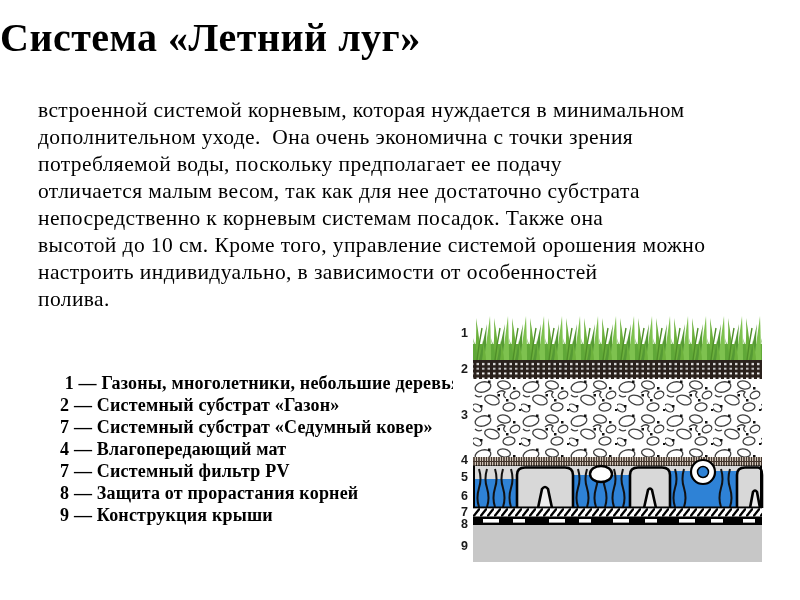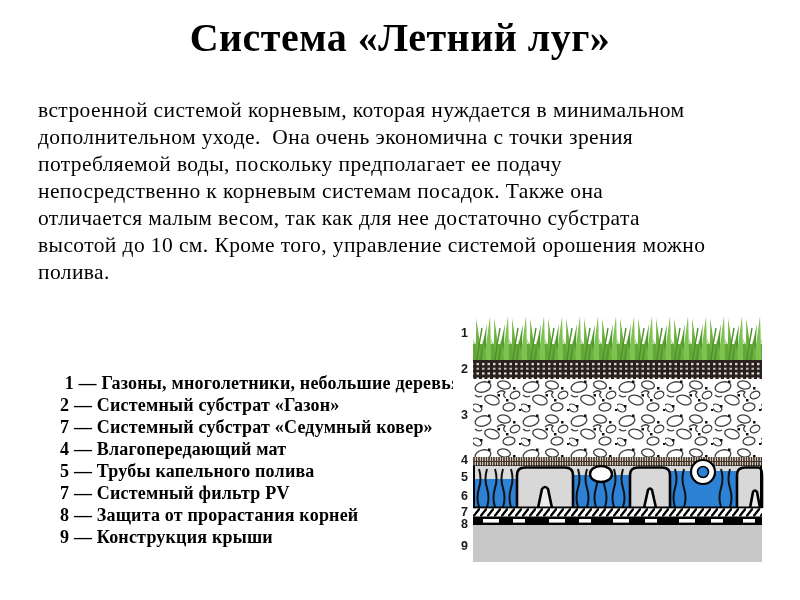--- a/index.html
+++ b/index.html
@@ -1,18 +1,18 @@
 <!DOCTYPE html>
 <html><head>
 <meta charset="utf-8">
 <style>
   html,body{margin:0;padding:0;background:#888;}
   .slide{position:relative;width:800px;height:600px;background:#ffffff;overflow:hidden;
          font-family:"Liberation Serif","DejaVu Serif",serif;color:#000;}
-  .title{position:absolute;top:14px;left:0;width:800px;text-align:center;
+  .title{position:absolute;top:14px;left:0;width:800px;text-align:left;
          font-size:40px;font-weight:bold;line-height:48px;letter-spacing:0.5px;}
   .para{position:absolute;top:97px;left:38px;width:740px;z-index:1;}
   .pline{white-space:pre;font-size:21.5px;line-height:27px;letter-spacing:0.4px;}
   .pline.indent{padding-left:172px;}
   .legend{position:absolute;top:372px;left:60px;z-index:1;}
   .litem{white-space:pre;font-size:18px;font-weight:bold;line-height:22px;letter-spacing:0.2px;}
   .diagram{position:absolute;left:453px;top:300px;width:325px;height:285px;
            background:#ffffff;z-index:2;}
   .diagram svg{position:absolute;left:0;top:0;}
   .lnum{position:absolute;left:3px;width:17px;text-align:center;
@@ -23,32 +23,32 @@
 <body>
 
 <div class="slide">
 
   <div class="title">Система «Летний луг»</div>
 
   <div class="para">
     <div class="pline">встроенной системой корневым, которая нуждается в минимальном</div>
     <div class="pline">дополнительном уходе.  Она очень экономична с точки зрения</div>
     <div class="pline">потребляемой воды, поскольку предполагает ее подачу</div>
+    <div class="pline">отличается малым весом, так как для нее достаточно субстрата</div>
     <div class="pline">непосредственно к корневым системам посадок. Также она</div>
-    <div class="pline">отличается малым весом, так как для нее достаточно субстрата</div>
     <div class="pline">высотой до 10 см. Кроме того, управление системой орошения можно</div>
+    <div class="pline">настроить индивидуально, в зависимости от особенностей</div>
     <div class="pline">полива.</div>
   </div>
 
   <div class="legend">
     <div class="litem"> 1 — Газоны, многолетники, небольшие деревья</div>
     <div class="litem">2 — Системный субстрат «Газон»</div>
     <div class="litem">7 — Системный субстрат «Седумный ковер»</div>
     <div class="litem">4 — Влагопередающий мат</div>
-    <div class="litem">5 — Трубы капельного полива</div>
     <div class="litem">7 — Системный фильтр PV</div>
     <div class="litem">8 — Защита от прорастания корней</div>
     <div class="litem">9 — Конструкция крыши</div>
   </div>
 
   <div class="diagram">
     <svg width="325" height="285" viewBox="0 0 325 285">
       <defs>
         <pattern id="grassP" x="20" y="14" width="18" height="46" patternUnits="userSpaceOnUse">
           <path d="M1,46 Q4,26 3,4 Q7,26 8,46 Z" fill="#6cb13c"></path>

